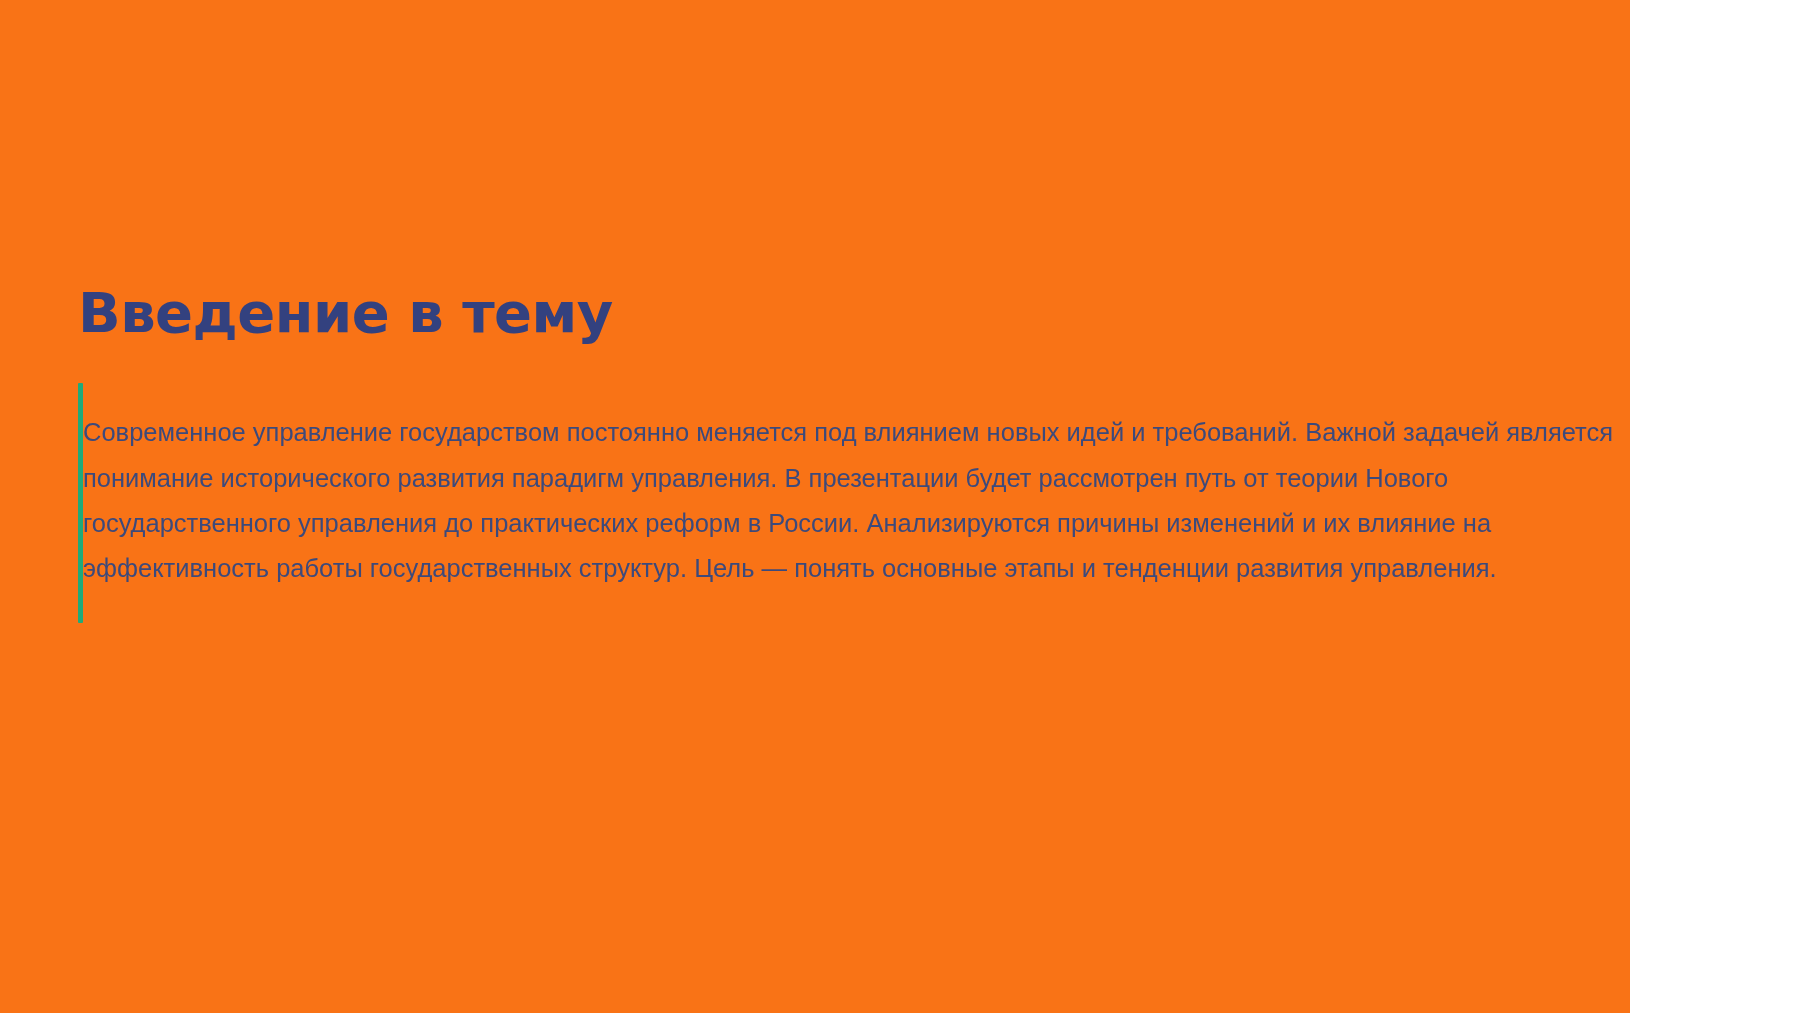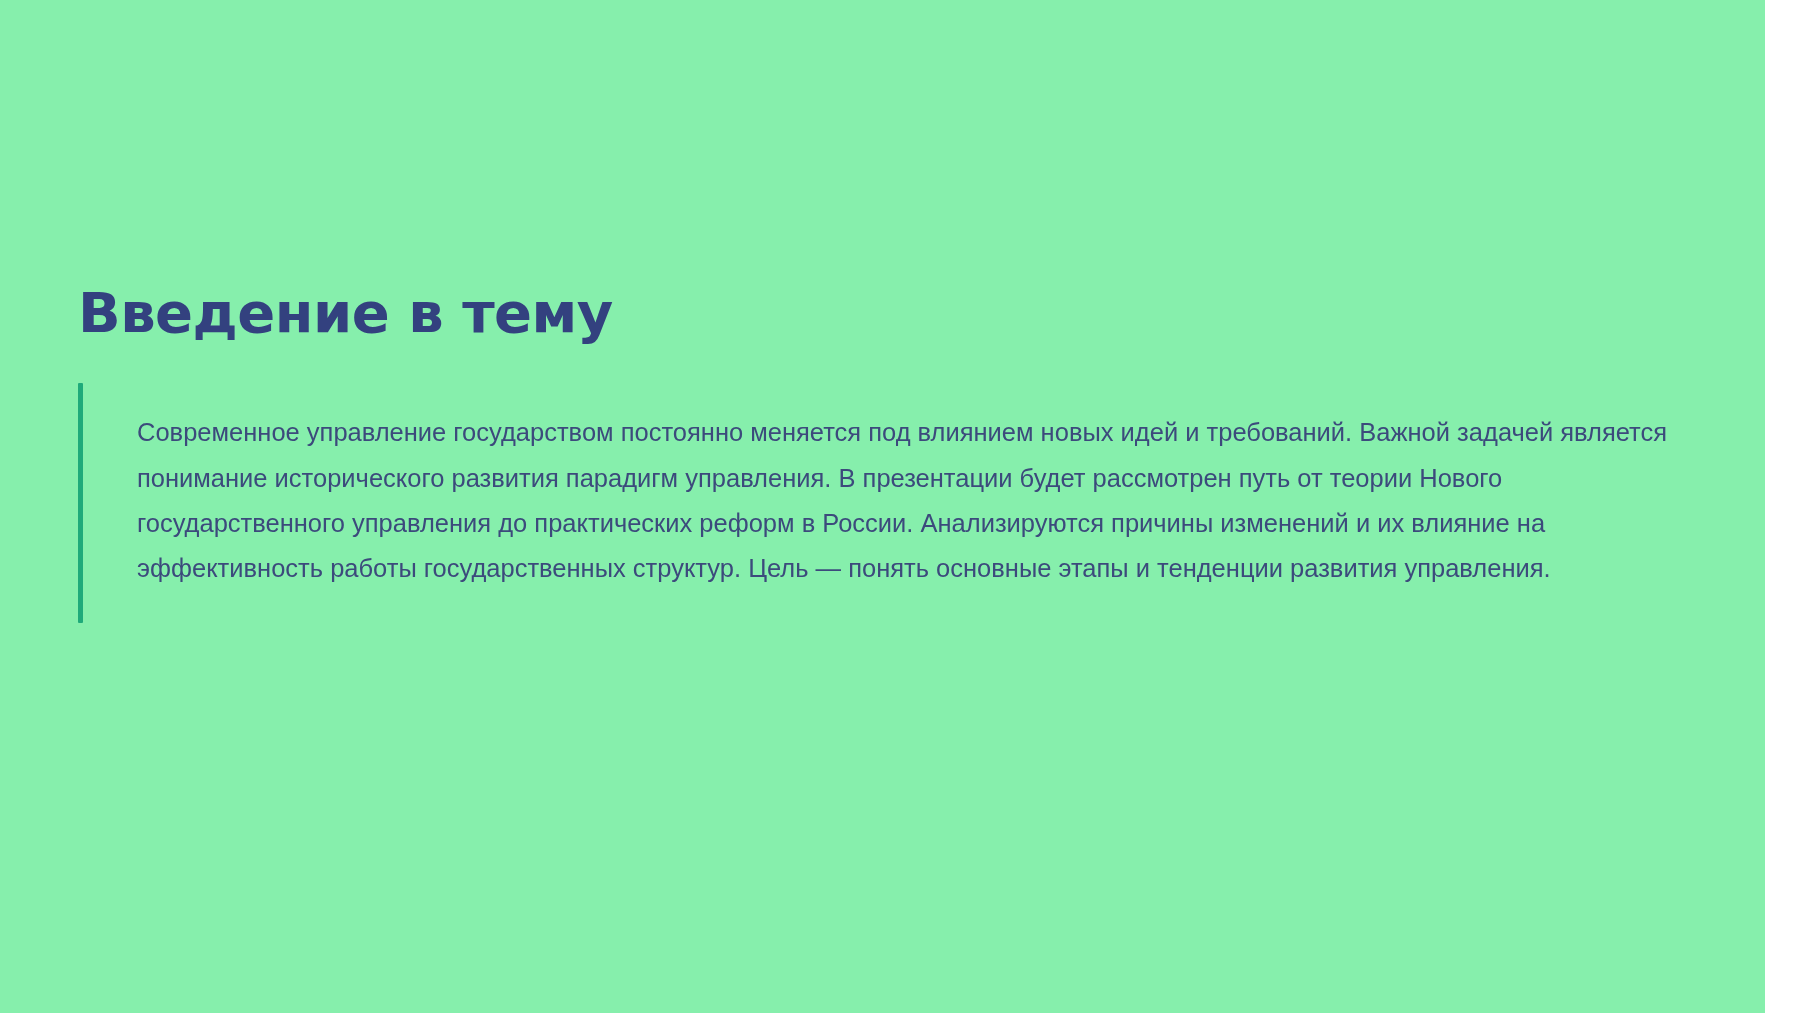--- a/index.html
+++ b/index.html
@@ -9,23 +9,23 @@
   }
   body {
     width: 1800px;
     height: 1013px;
     background: #ffffff;
     font-family: "Liberation Sans", sans-serif;
     overflow: hidden;
   }
   .slide {
     position: relative;
-    width: 1765px;
+    width: 1630px;
     height: 1013px;
-    background: #86efac;
+    background: #f97316;
     box-sizing: border-box;
   }
   .content {
     position: absolute;
     left: 78px;
     top: 282px;
     width: 1620px;
   }
   .slide-title {
     font-family: "DejaVu Sans", sans-serif;
@@ -46,21 +46,20 @@
     min-width: 5px;
     background: #1faa7a;
     border-radius: 1px;
     margin-right: 0px;
   }
   .body-text {
     font-family: "Liberation Sans", sans-serif;
     font-size: 25.5px;
     line-height: 1.78;
     color: #3c4a7c;
-    padding-left: 54px;
     padding-top: 2px;
     padding-bottom: 6px;
     max-width: 1560px;
     text-align: left;
     font-weight: 400;
   }
 </style>
 </head>
 <body>
 

